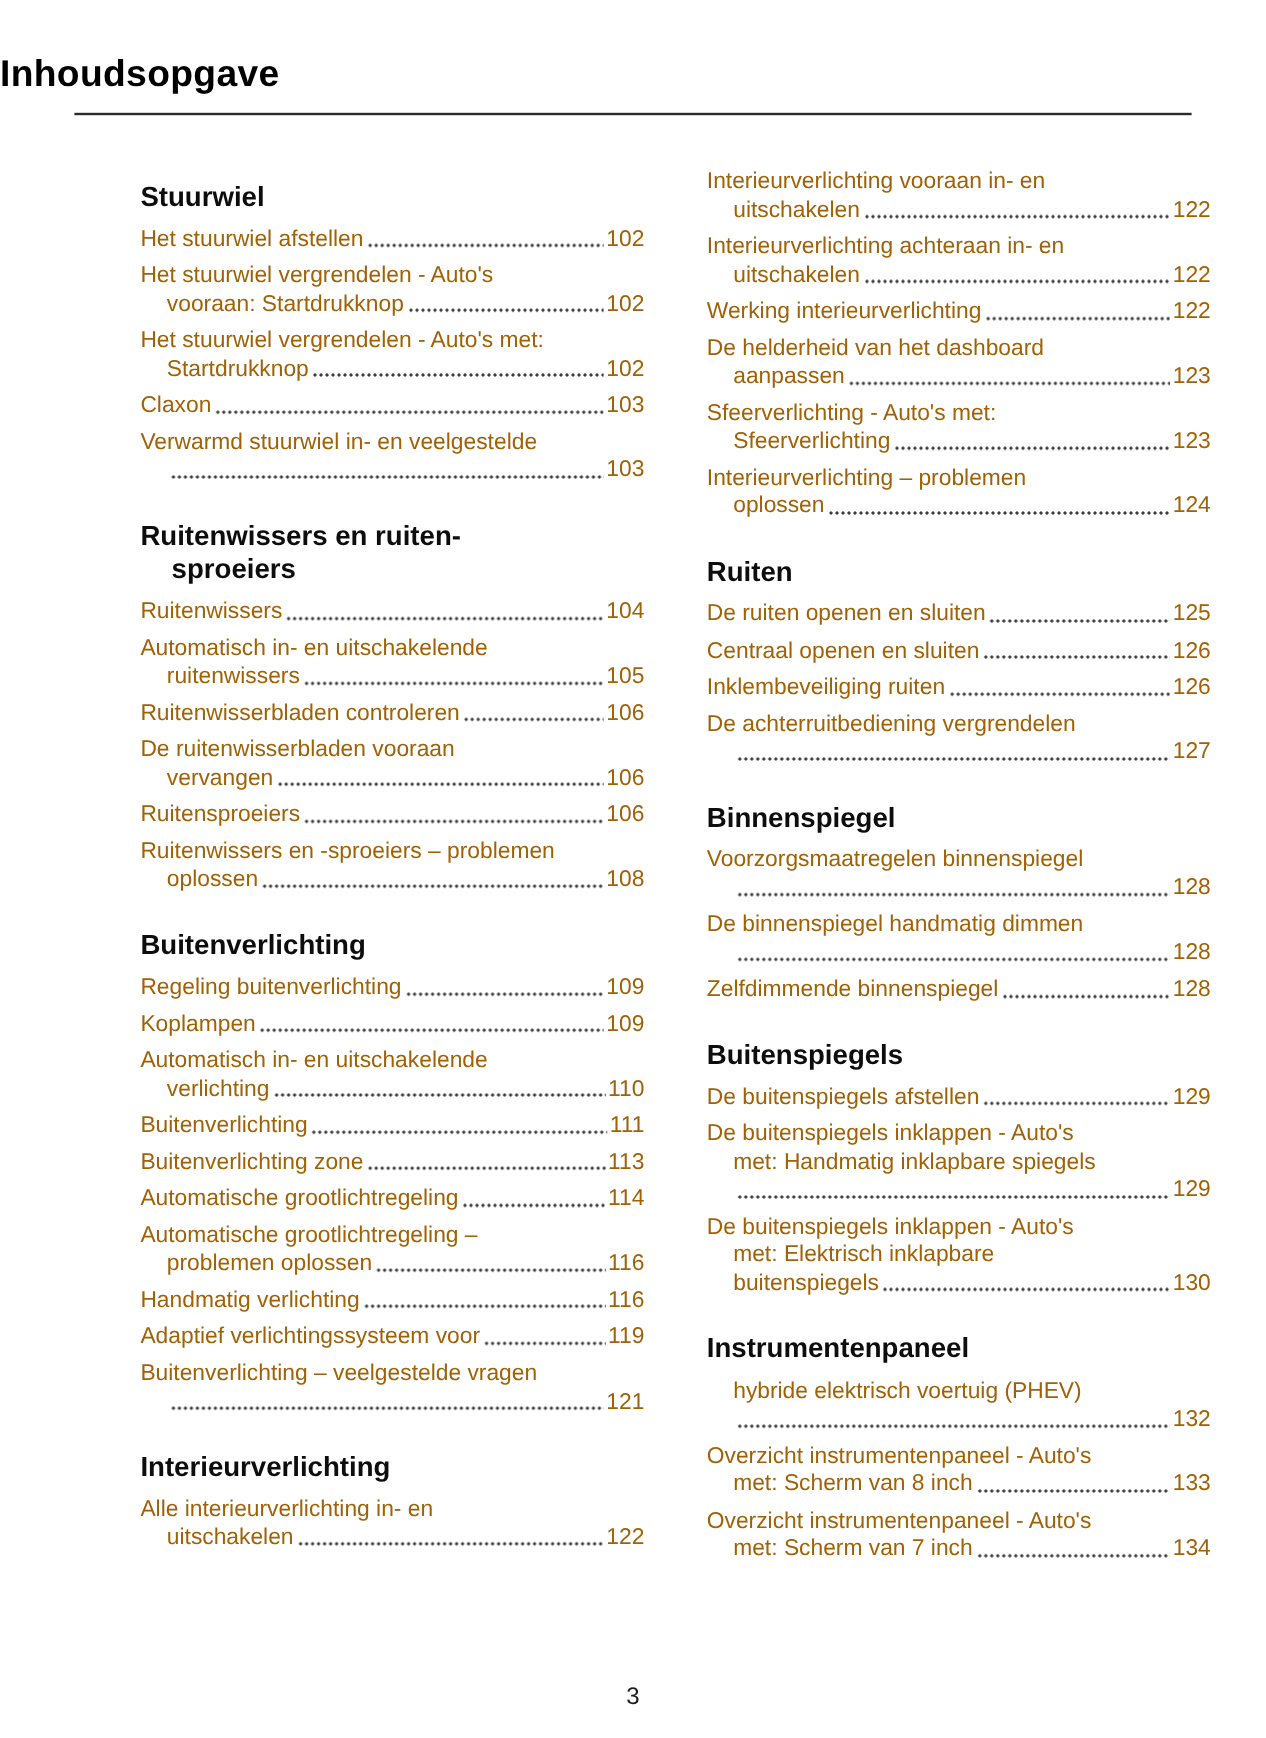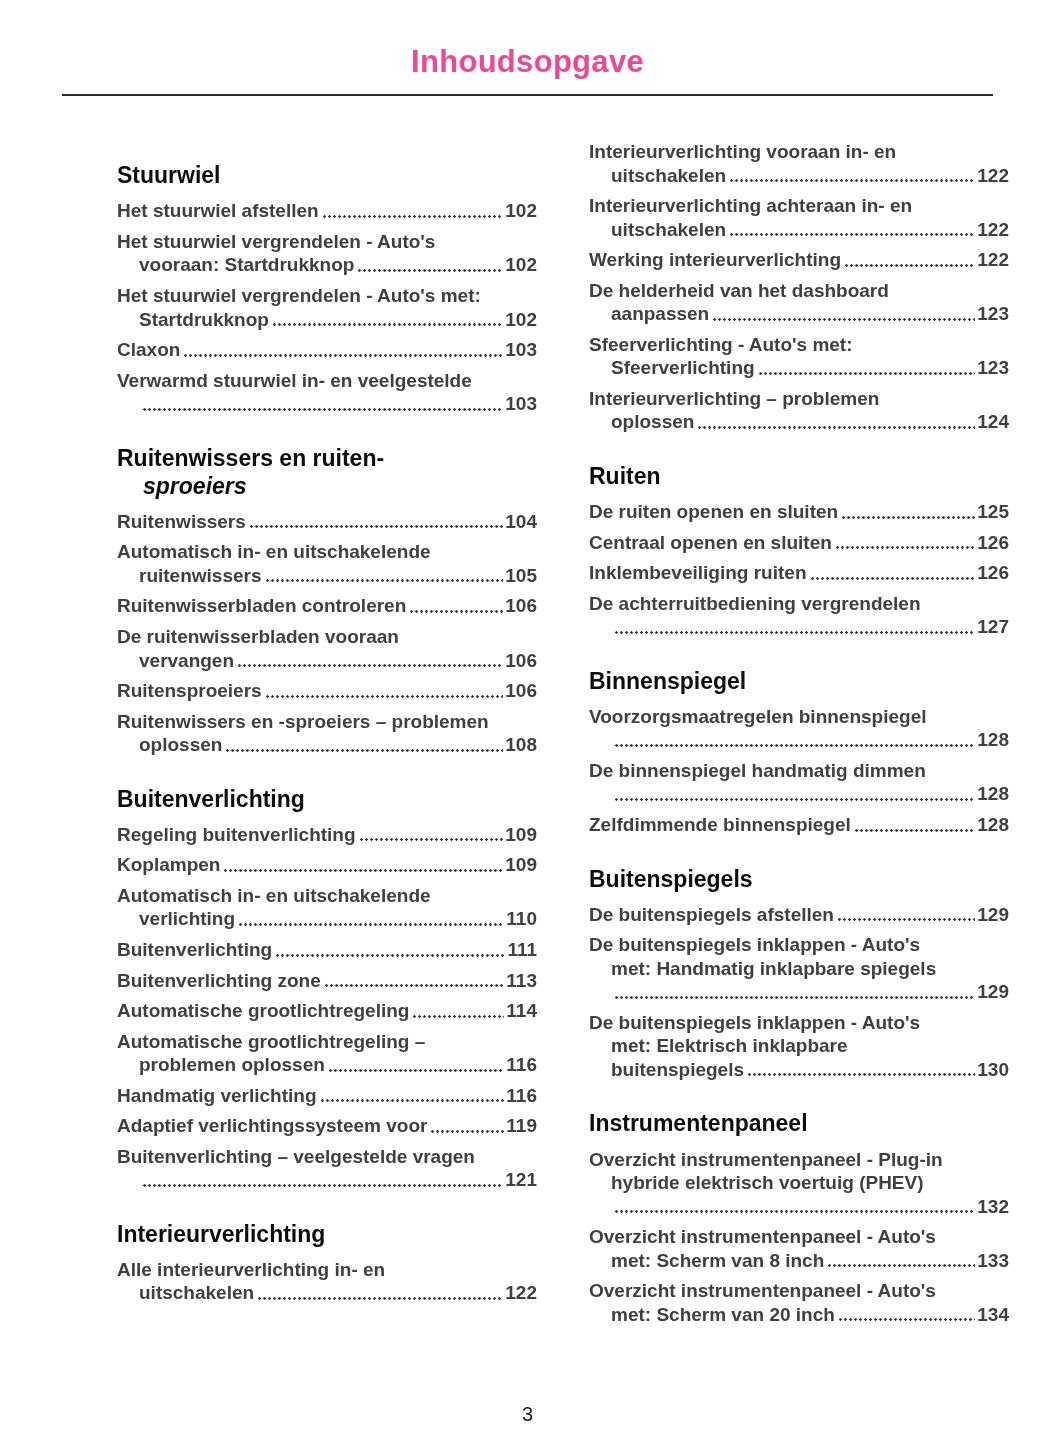--- a/index.html
+++ b/index.html
@@ -11,26 +11,25 @@
   body {
     width: 1055px;
     height: 1448px;
     position: relative;
     overflow: hidden;
     font-family: "Liberation Sans", "DejaVu Sans", sans-serif;
     color: #1c1c1c;
   }
 
   .page-title {
-    text-align: center;
     font-size: 31px;
     font-weight: 700;
     letter-spacing: 0.3px;
     padding-top: 44px;
-    color: #ec4899;
+    color: #000000;
   }
 
   .title-rule {
     border: none;
     border-top: 2px solid #2b2b2b;
     margin: 14px 62px 0 62px;
   }
 
   .toc-columns {
     display: flex;
@@ -45,28 +44,27 @@
   .toc-section + .toc-section { margin-top: 28px; }
 
   .section-heading {
     font-size: 23px;
     font-weight: 700;
     color: #0d0d0d;
     line-height: 1.22;
     margin-bottom: 10px;
   }
 
-  .section-heading .h-line.indent { padding-left: 26px; font-style: italic; }
+  .section-heading .h-line.indent { padding-left: 26px; }
 
   .entry {
     font-size: 19px;
     line-height: 1.24;
     margin-bottom: 7px;
-    color: #404040;
-    font-weight: bold;
+    color: #a16207;
   }
 
   .entry-line { }
 
   .indent { padding-left: 22px; }
 
   .entry-lastline {
     display: flex;
     align-items: stretch;
   }
@@ -437,40 +435,39 @@
               <span class="leader"></span>
               <span class="page-ref">130</span>
             </div>
           </div>
         </section>
         <section class="toc-section">
           <h2 class="section-heading">
             <div class="h-line">Instrumentenpaneel</div>
           </h2>
           <div class="entry">
-            <div class="entry-line">Overzicht instrumentenpaneel - Plug-in</div>
             <div class="entry-line indent">hybride elektrisch voertuig (PHEV)</div>
             <div class="entry-lastline indent">
               <span class="lastline-text"></span>
               <span class="leader"></span>
               <span class="page-ref">132</span>
             </div>
           </div>
           <div class="entry">
             <div class="entry-line">Overzicht instrumentenpaneel - Auto's</div>
             <div class="entry-lastline indent">
               <span class="lastline-text">met: Scherm van 8 inch</span>
               <span class="leader"></span>
               <span class="page-ref">133</span>
             </div>
           </div>
           <div class="entry">
             <div class="entry-line">Overzicht instrumentenpaneel - Auto's</div>
             <div class="entry-lastline indent">
-              <span class="lastline-text">met: Scherm van 20 inch</span>
+              <span class="lastline-text">met: Scherm van 7 inch</span>
               <span class="leader"></span>
               <span class="page-ref">134</span>
             </div>
           </div>
         </section>
       </div>
     </div>
   <div class="footer">
     <span>3</span>
   </div>

